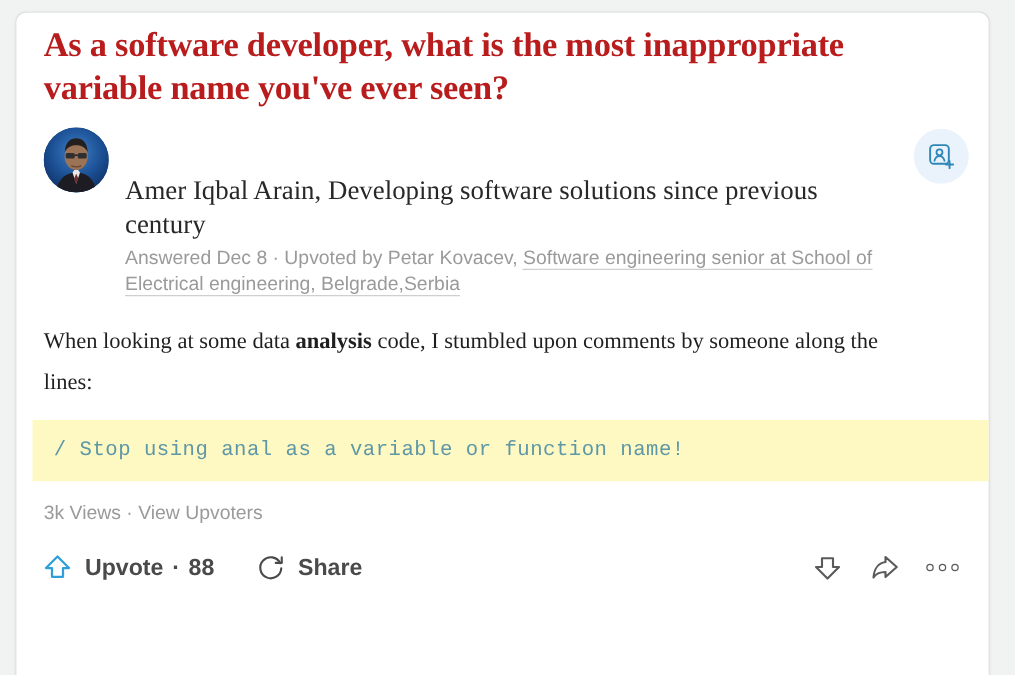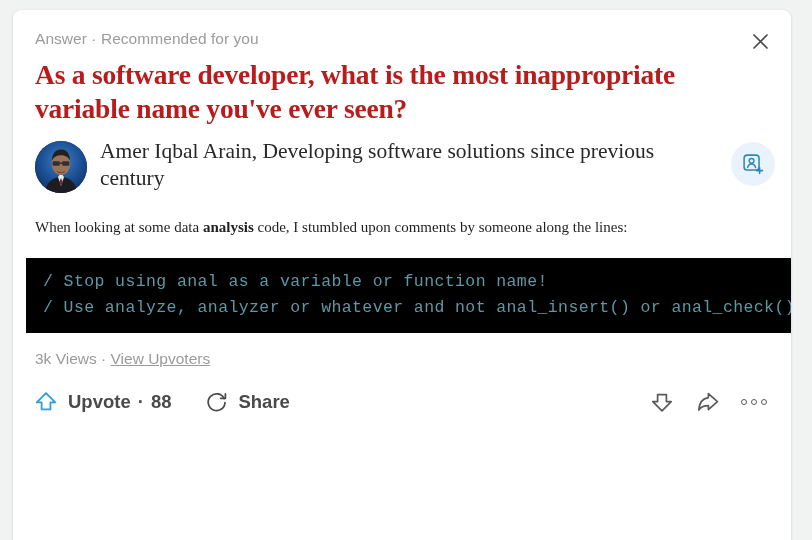--- a/index.html
+++ b/index.html
@@ -74,21 +74,21 @@
     min-width: 52px;
     border-radius: 50%;
     overflow: hidden;
     margin-top: 3px;
     margin-right: 13px;
     background: #14407a;
     position: relative;
   }
   .avatar svg { display:block; }
 
-  .author-meta { flex: 1; min-width: 0; padding-right: 60px; }
+  .author-meta { flex: 1; min-width: 0; padding-right: 60px; margin-top: 40px; }
 
   .author-line {
     font-family: "Liberation Serif", serif;
     font-size: 21.5px;
     line-height: 27px;
     color: #282828;
   }
   .author-name { color:#282828; }
 
   .byline {
@@ -115,31 +115,31 @@
     display: flex;
     align-items: center;
     justify-content: center;
     cursor: pointer;
   }
 
   
   .body-para {
     margin: 18px 22px 0 22px;
     font-family: "Liberation Serif", serif;
-    font-size: 15px;
+    font-size: 18px;
     line-height: 33px;
     color: #1f1f1f;
     max-width: 700px;
   }
   .body-para b { font-weight: bold; }
 
   
   .code-block {
     margin: 14px 0 0 13px;
-    background: #000000;
+    background: #fef9c3;
     padding: 11px 0 12px 17px;
     width: 765px;
     box-sizing: border-box;
     overflow: hidden;
   }
   .code-line {
     font-family: "Liberation Mono", monospace;
     font-size: 16.5px;
     line-height: 26px;
     color: #5e97a6;
@@ -147,21 +147,21 @@
     letter-spacing: 0.4px;
   }
 
   
   .views-row {
     margin: 16px 22px 0 22px;
     font-size: 15.5px;
     color: #9a9a9a;
     line-height: 20px;
   }
-  .views-link { color:#9a9a9a; cursor:pointer;text-decoration:underline; }
+  .views-link { color:#9a9a9a; cursor:pointer; }
 
   .action-bar {
     margin: 13px 20px 0 20px;
     display: flex;
     align-items: center;
     height: 40px;
   }
   .act {
     display: flex;
     align-items: center;
@@ -191,28 +191,20 @@
     border: 1.4px solid #5a5a5a;
     box-sizing: border-box;
     display:block;
   }
 </style>
 </head>
 <body>
 
 <div id="card">
 
-  <div class="card-head">
-    <div class="kicker">Answer · Recommended for you</div>
-    <div class="close-btn">
-      <svg width="17" height="17" viewBox="0 0 17 17">
-        <path d="M2 2 L15 15 M15 2 L2 15" stroke="#4a4a4a" stroke-width="1.7" fill="none" stroke-linecap="round"></path>
-      </svg>
-    </div>
-  </div>
 
   <div class="q-title">As a software developer, what is the most inappropriate variable name you've ever seen?</div>
 
   <div class="author-row">
     <div class="avatar">
       <svg width="52" height="52" viewBox="0 0 52 52">
         <defs>
           <radialGradient id="bgg" cx="50%" cy="38%" r="72%">
             <stop offset="0%" stop-color="#3f7fc4"></stop>
             <stop offset="55%" stop-color="#1b4f94"></stop>
@@ -227,37 +219,37 @@
         <path d="M16.8 19.5 C17.5 11 21.5 8.5 26 8.5 C30.5 8.5 34.5 11 35.2 19.5 C33 15.5 29.5 14.2 26 14.2 C22.5 14.2 19 15.5 16.8 19.5 Z" fill="#23201f"></path>
         <rect x="17.6" y="20.3" width="7.2" height="4.4" rx="1.2" fill="#20242c" opacity="0.88"></rect>
         <rect x="27.2" y="20.3" width="7.2" height="4.4" rx="1.2" fill="#20242c" opacity="0.88"></rect>
         <path d="M24.8 22.1 L27.2 22.1" stroke="#20242c" stroke-width="1.2"></path>
         <path d="M22 30.5 C23.6 31.8 28.4 31.8 30 30.5" stroke="#6b4a38" stroke-width="1.1" fill="none"></path>
       </svg>
     </div>
 
     <div class="author-meta">
       <div class="author-line"><span class="author-name">Amer Iqbal Arain</span><span>, </span><span>Developing software solutions since previous century</span></div>
+      <div class="byline"><span>Answered Dec 8 · Upvoted by Petar Kovacev, </span><span class="cred-link">Software engineering senior at School of Electrical engineering, Belgrade,Serbia</span></div>
     </div>
 
     <div class="follow-btn">
       <svg width="23" height="23" viewBox="0 0 24 24">
         <rect x="2.2" y="2.2" width="15.6" height="15.6" rx="3.2" fill="none" stroke="#2e87b8" stroke-width="1.6"></rect>
         <circle cx="10" cy="8.2" r="2.5" fill="none" stroke="#2e87b8" stroke-width="1.5"></circle>
         <path d="M5.8 15.2 C6.6 12.4 8.2 11.4 10 11.4 C11.8 11.4 13.4 12.4 14.2 15.2" fill="none" stroke="#2e87b8" stroke-width="1.5" stroke-linecap="round"></path>
         <path d="M18.4 15.4 L18.4 21.4 M15.4 18.4 L21.4 18.4" stroke="#2e87b8" stroke-width="1.6" stroke-linecap="round"></path>
       </svg>
     </div>
   </div>
 
   <div class="body-para"><span>When looking at some data </span><b>analysis</b><span> code, I stumbled upon comments by someone along the lines:</span></div>
 
   <div class="code-block">
     <div class="code-line">/ Stop using anal as a variable or function name!</div>
-    <div class="code-line">/ Use analyze, analyzer or whatever and not anal_insert() or anal_check()</div>
   </div>
 
   <div class="views-row"><span>3k Views</span><span> · </span><span class="views-link">View Upvoters</span></div>
 
   <div class="action-bar">
 
     <div class="act">
       <svg width="26" height="26" viewBox="0 0 26 26">
         <path d="M13 4.2 L22.2 13.4 L17.4 13.4 L17.4 20.4 L8.6 20.4 L8.6 13.4 L3.8 13.4 Z" fill="none" stroke="#2e9fd8" stroke-width="1.8" stroke-linejoin="round"></path>
       </svg>

